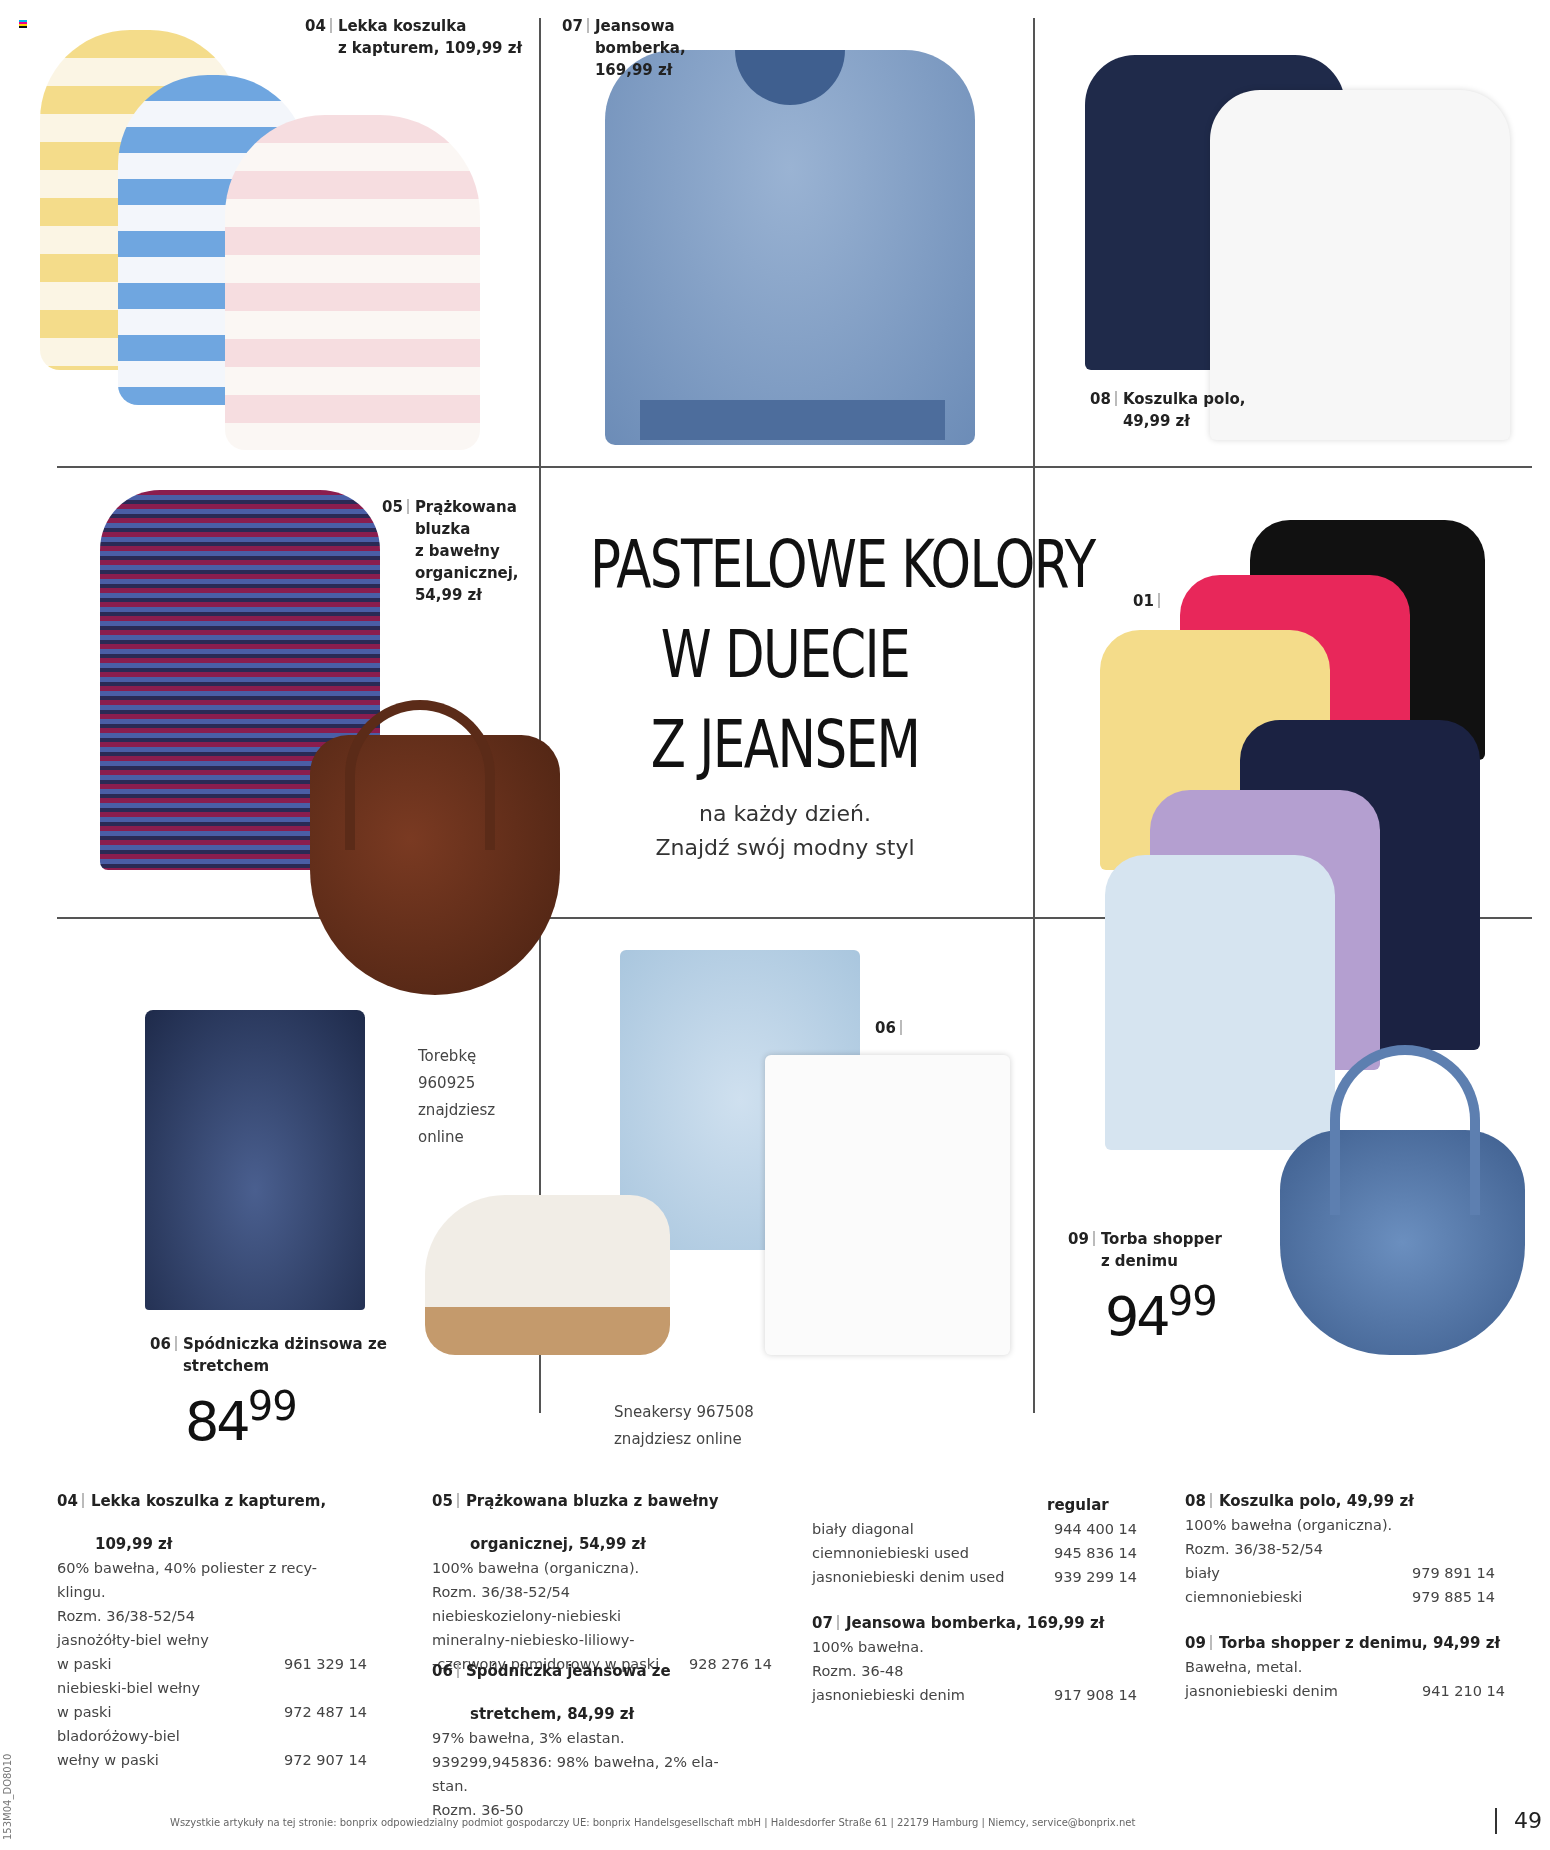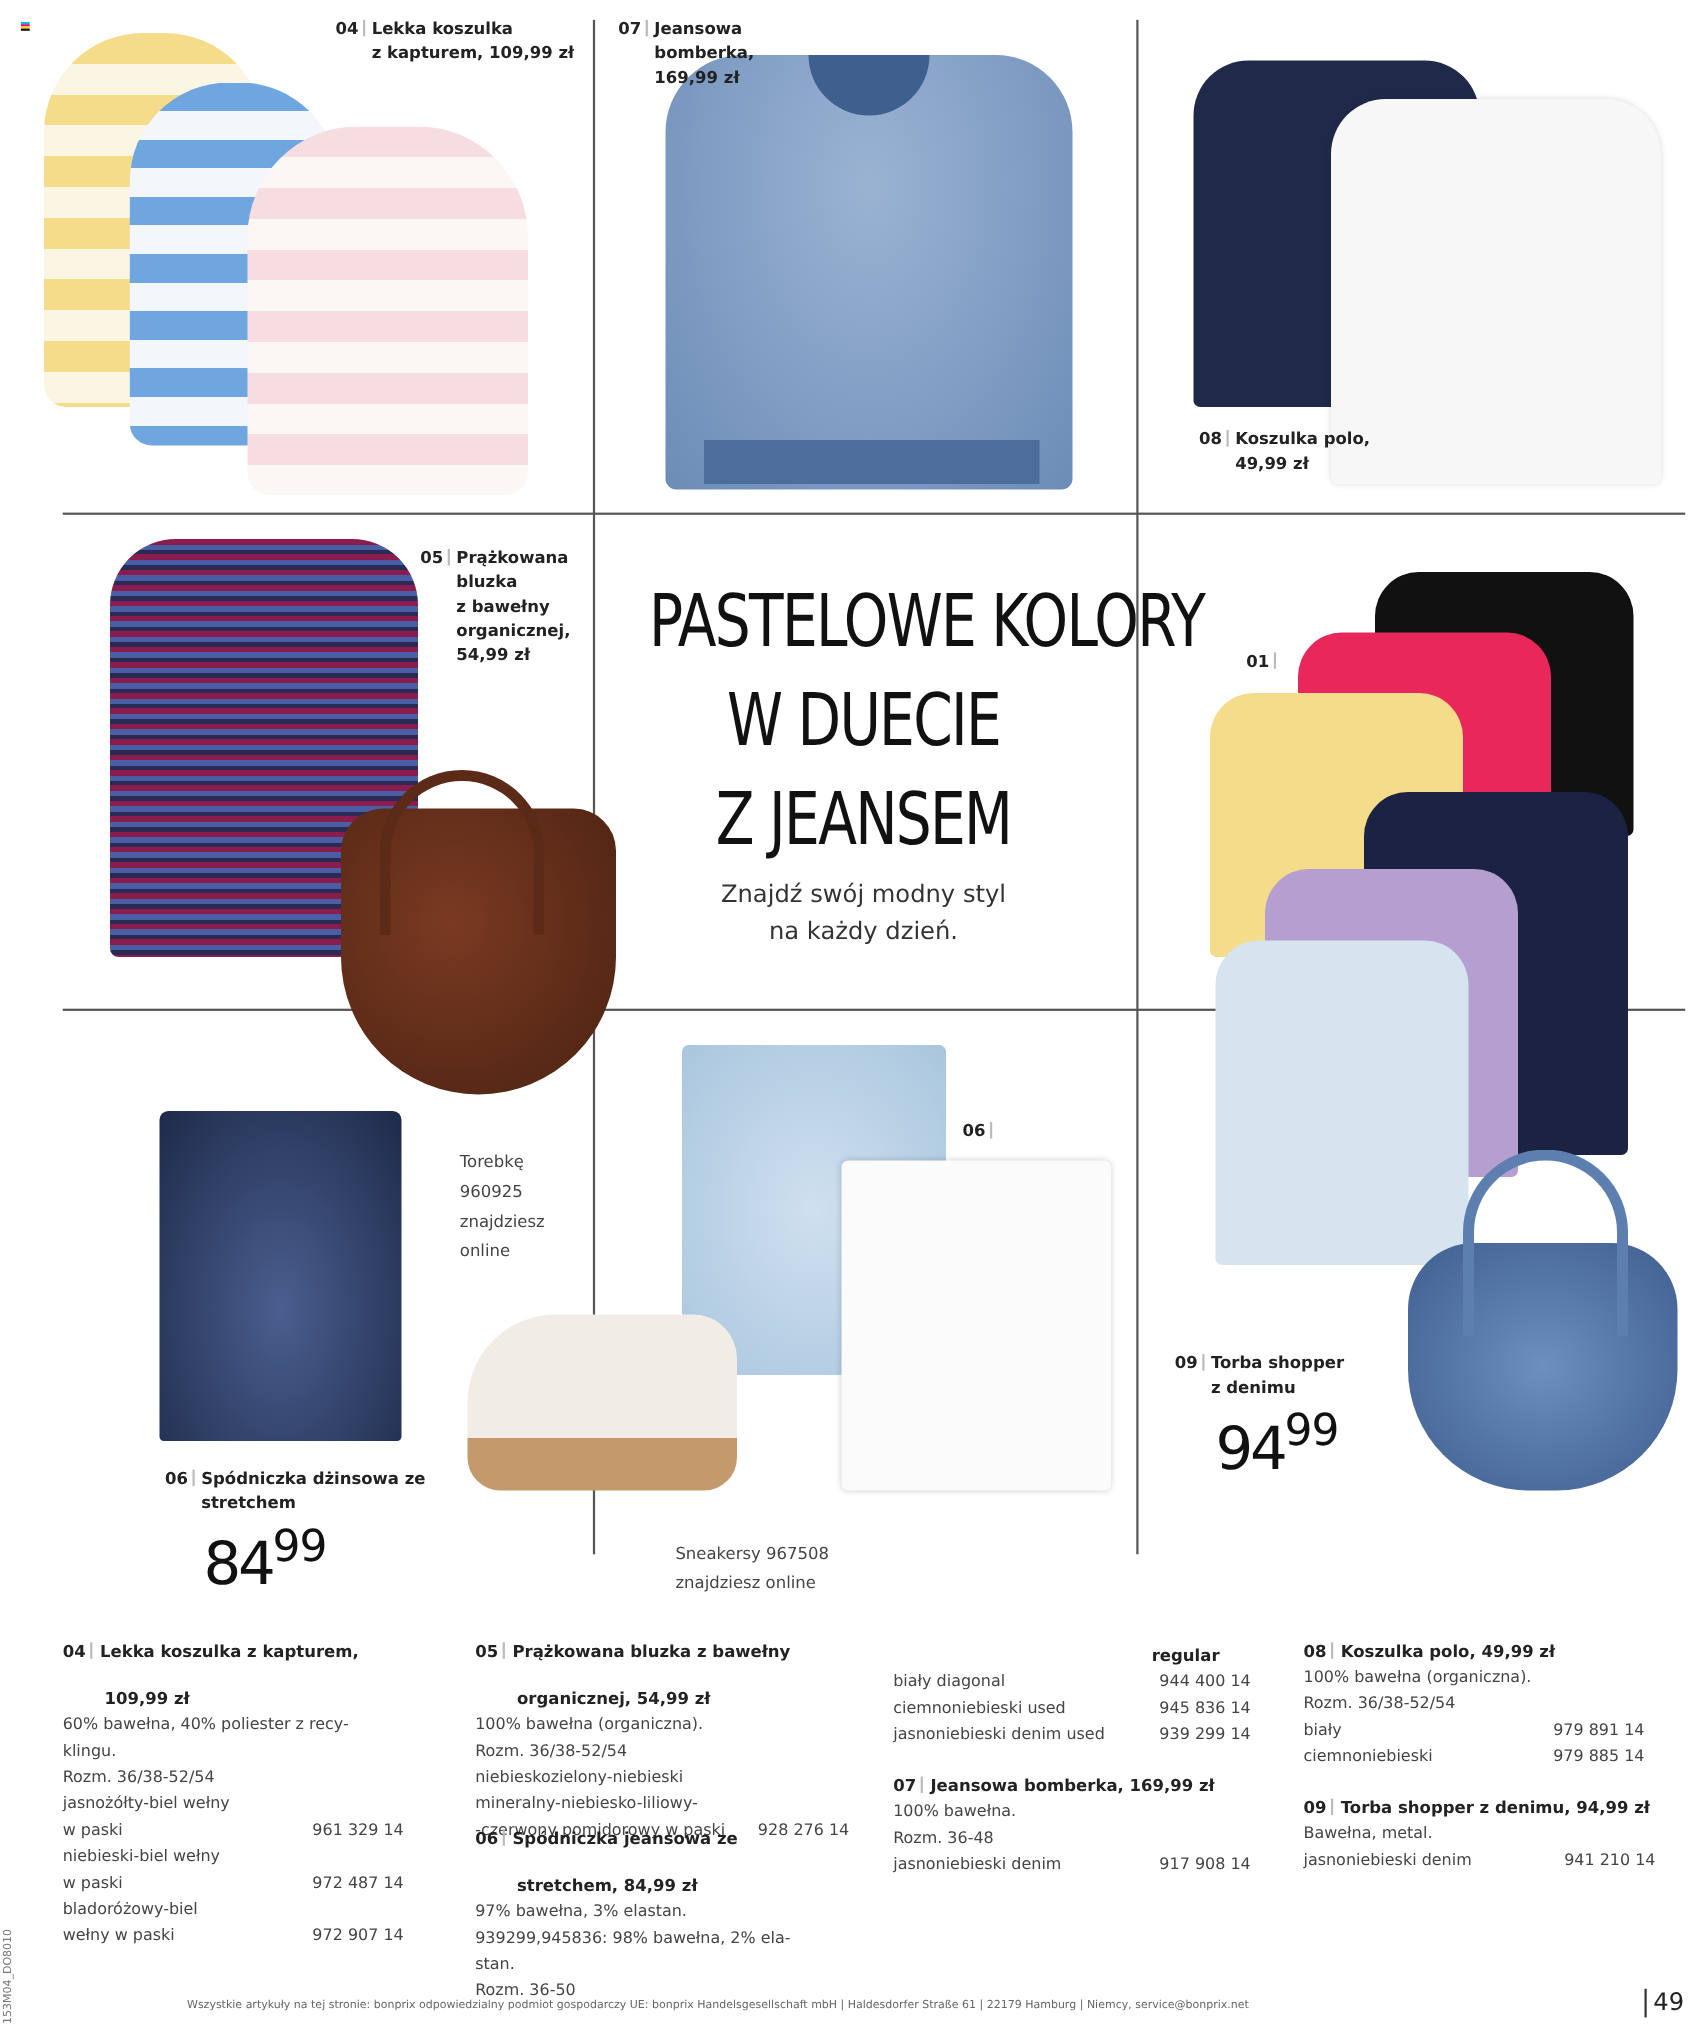--- a/index.html
+++ b/index.html
@@ -31,21 +31,21 @@
 
   
   .info { position: absolute; font-family: "DejaVu Sans", sans-serif; font-size: 14.5px; line-height: 24px; color: #444; }
   .info .title { font-weight: bold; color: #222; font-size: 15px; line-height: 23px; margin-top: 20px; }
   .info .title .bar { display: inline-block; width: 2px; height: 15px; background: #bbb; margin: 0 7px 0 4px; vertical-align: -2px; }
   .info .indent { padding-left: 38px; }
   .row { display: flex; justify-content: space-between; }
   .row .code { white-space: nowrap; }
 
   .footer { position: absolute; left: 170px; top: 1817px; width: 1270px; font-family: "DejaVu Sans", sans-serif; font-size: 10px; color: #666; white-space: nowrap; overflow: hidden; }
-  .pagenum { position: absolute; left: 1495px; top: 1808px; font-family: "DejaVu Sans", sans-serif; font-size: 22px; color: #222; border-left: 2px solid #333; padding-left: 6px; line-height: 26px; }
+  .pagenum { position: absolute; left: 1495px; top: 1808px; font-family: "DejaVu Sans", sans-serif; font-size: 22px; color: #222; border-left: 2px solid #333; padding-left: 17px; line-height: 26px; }
   .sidecode { position: absolute; left: 2px; top: 1840px; transform: rotate(-90deg); transform-origin: left top; font-family: "DejaVu Sans", sans-serif; font-size: 10px; color: #777; white-space: nowrap; }
   .cmyk { position: absolute; left: 19px; top: 20px; width: 8px; }
   .cmyk div { height: 2px; }
 </style>
 </head>
 <body>
 
 <div class="cmyk">
   <div style="background:#00b7eb"></div>
     <div style="background:#ec008c"></div>
@@ -123,22 +123,22 @@
 <div class="plabel" style="left:1068px; top:1228px;">
   <span class="num">09</span><span class="bar"></span><span class="txt"><span>Torba shopper</span><br><span>z denimu</span></span>
 </div>
 
 <div class="headline">
   <div style="white-space:nowrap;">PASTELOWE KOLORY</div>
   <div>W DUECIE</div>
   <div>Z JEANSEM</div>
 </div>
 <div class="subline">
+  <div>na każdy dzień.</div>
   <div>Znajdź swój modny styl</div>
-  <div>na każdy dzień.</div>
 </div>
 
 <div class="note" style="left:418px; top:1022px;">
   <div>Torebkę</div>
   <div>960925</div>
   <div>znajdziesz</div>
   <div>online</div>
 </div>
 <div class="note" style="left:614px; top:1378px;">
   <div>Sneakersy 967508</div>

